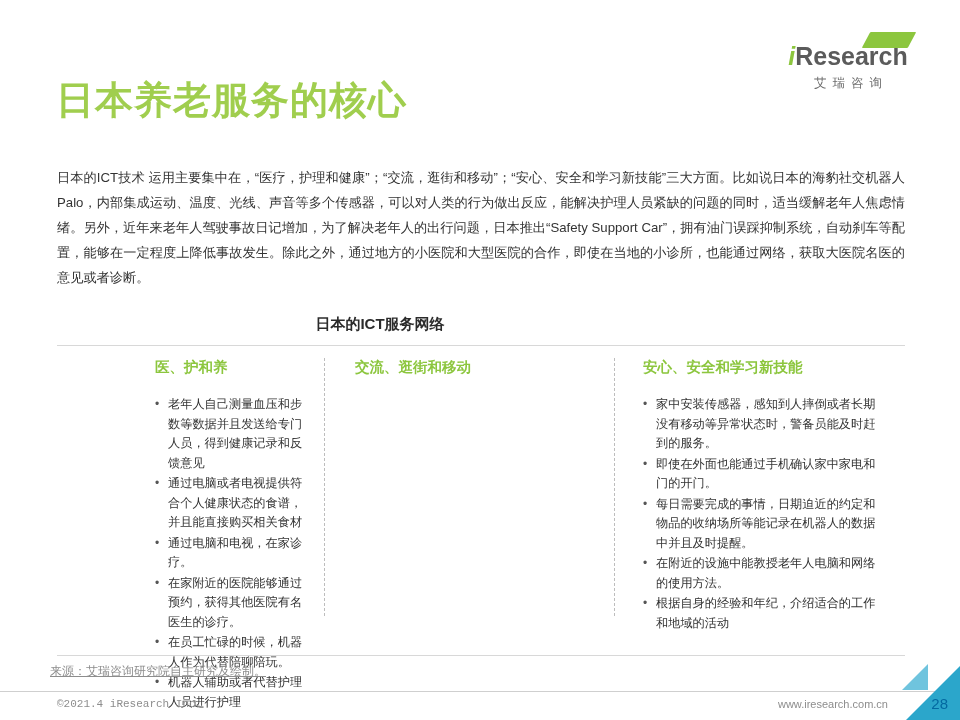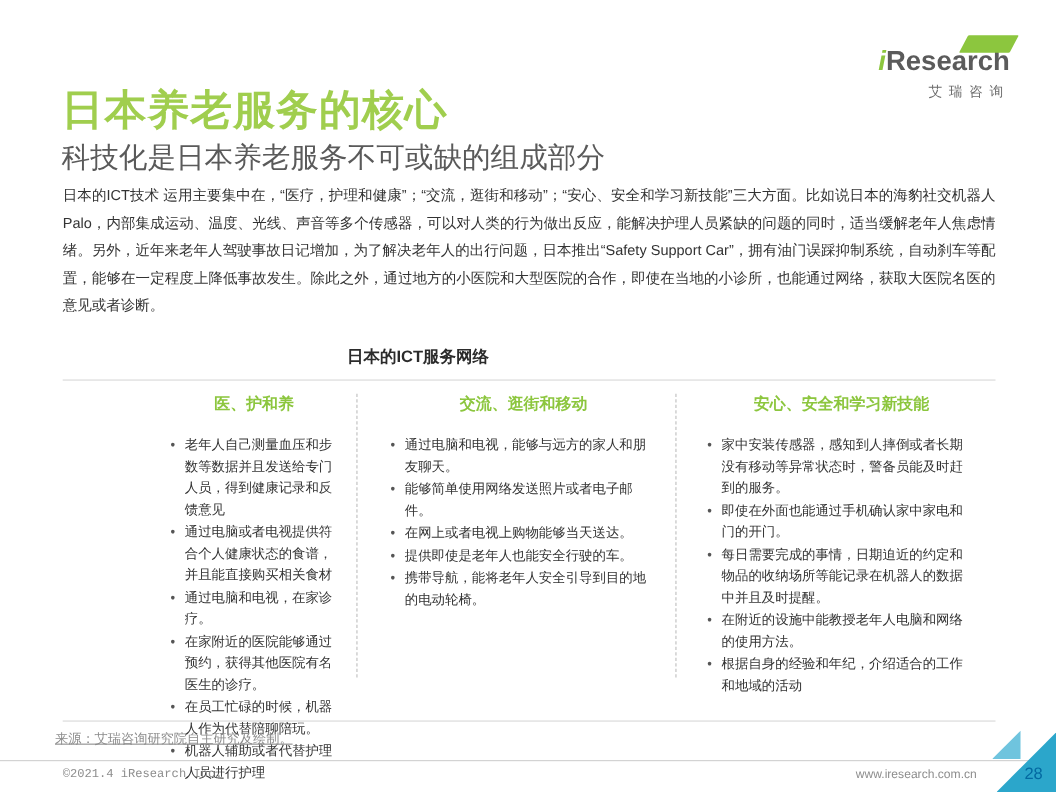--- a/index.html
+++ b/index.html
@@ -20,21 +20,21 @@
     width: 960px;
     height: 720px;
   }
 
   
   .logo-block {
     position: absolute;
     top: 44px;
     right: 42px;
     width: 140px;
-    text-align: right;
+    text-align: center;
   }
   .logo-main {
     font-size: 25px;
     font-weight: bold;
     color: #5b5b5b;
     letter-spacing: 0px;
     line-height: 1;
     position: relative;
     display: inline-block;
   }
@@ -134,21 +134,20 @@
     right: 0;
     width: 0;
     border-right: 1px dashed #bdbdbd;
     height: 258px;
   }
   .col-head {
     font-size: 14.5px;
     font-weight: bold;
     color: #8cc63e;
     margin-bottom: 18px;
-    text-align: center;
   }
   ul.bullets {
     list-style: none;
     margin: 0;
     padding: 0;
   }
   ul.bullets li {
     position: relative;
     padding-left: 13px;
     font-size: 12.2px;
@@ -239,21 +238,20 @@
 
   <div class="logo-block">
     <div class="logo-main">
       <span class="logo-swoosh"></span>
       <span class="i-letter">i</span><span>Research</span>
     </div>
     <div class="logo-sub">艾瑞咨询</div>
   </div>
 
   <h1 class="title-main">日本养老服务的核心</h1>
-  <h2 class="title-sub">科技化是日本养老服务不可或缺的组成部分</h2>
 
   <div class="body-text">日本的ICT技术 运用主要集中在，“医疗，护理和健康”；“交流，逛街和移动”；“安心、安全和学习新技能”三大方面。比如说日本的海豹社交机器人Palo，内部集成运动、温度、光线、声音等多个传感器，可以对人类的行为做出反应，能解决护理人员紧缺的问题的同时，适当缓解老年人焦虑情绪。另外，近年来老年人驾驶事故日记增加，为了解决老年人的出行问题，日本推出“Safety Support Car”，拥有油门误踩抑制系统，自动刹车等配置，能够在一定程度上降低事故发生。除此之外，通过地方的小医院和大型医院的合作，即使在当地的小诊所，也能通过网络，获取大医院名医的意见或者诊断。</div>
 
   <div class="section-title">日本的ICT服务网络</div>
   <div class="section-rule"></div>
 
   <div class="columns">
 
     <div class="col col-1">
       <div class="col-head">医、护和养</div>
@@ -263,27 +261,20 @@
         <li>通过电脑和电视，在家诊疗。</li>
         <li>在家附近的医院能够通过预约，获得其他医院有名医生的诊疗。</li>
         <li>在员工忙碌的时候，机器人作为代替陪聊陪玩。</li>
         <li>机器人辅助或者代替护理人员进行护理</li>
       </ul>
       <div class="col-div"></div>
     </div>
 
     <div class="col col-2">
       <div class="col-head">交流、逛街和移动</div>
-      <ul class="bullets">
-        <li>通过电脑和电视，能够与远方的家人和朋友聊天。</li>
-        <li>能够简单使用网络发送照片或者电子邮件。</li>
-        <li>在网上或者电视上购物能够当天送达。</li>
-        <li>提供即使是老年人也能安全行驶的车。</li>
-        <li>携带导航，能将老年人安全引导到目的地的电动轮椅。</li>
-      </ul>
       <div class="col-div"></div>
     </div>
 
     <div class="col col-3">
       <div class="col-head">安心、安全和学习新技能</div>
       <ul class="bullets">
         <li>家中安装传感器，感知到人摔倒或者长期没有移动等异常状态时，警备员能及时赶到的服务。</li>
         <li>即使在外面也能通过手机确认家中家电和门的开门。</li>
         <li>每日需要完成的事情，日期迫近的约定和物品的收纳场所等能记录在机器人的数据中并且及时提醒。</li>
         <li>在附近的设施中能教授老年人电脑和网络的使用方法。</li>

